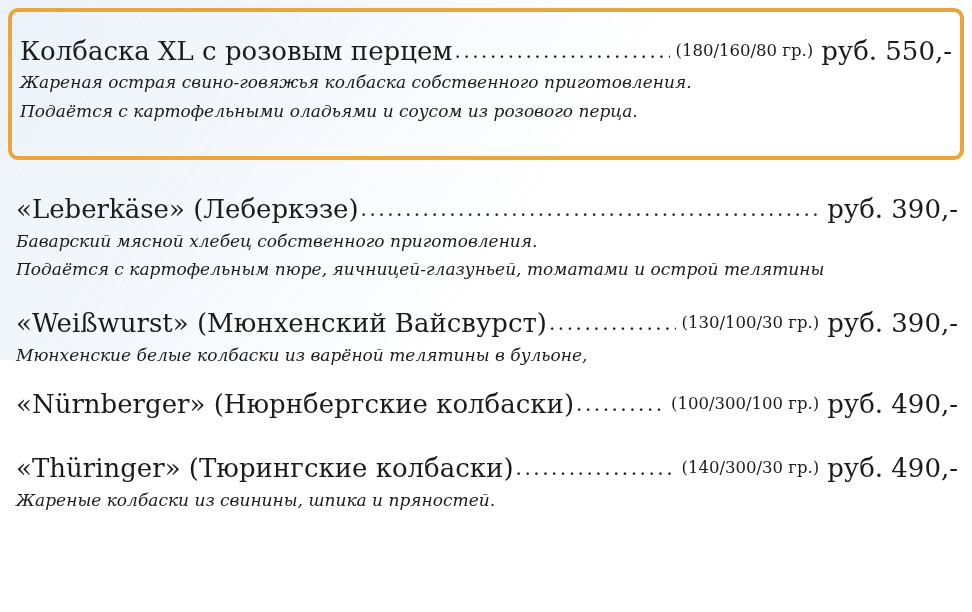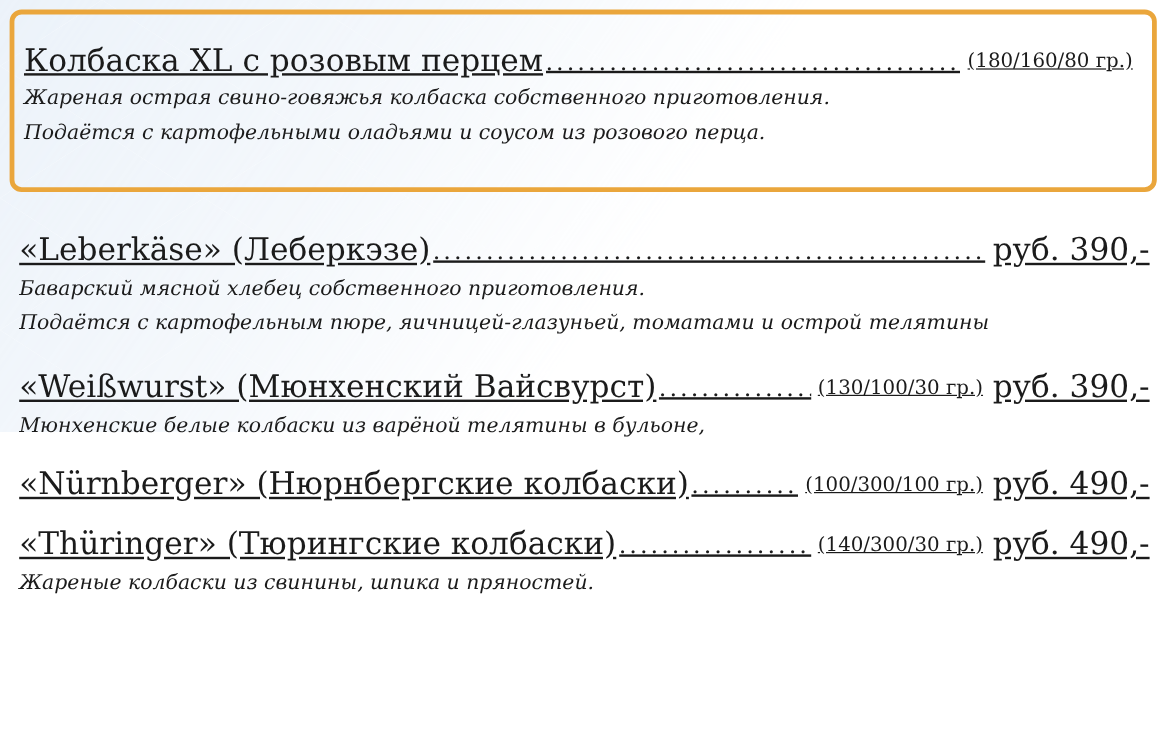--- a/index.html
+++ b/index.html
@@ -34,29 +34,28 @@
     border-radius: 10px;
     padding: 22px 8px 0 8px;
     background: transparent;
   }
 
   .menu { padding: 31px 14px 0 16px; }
 
   .item { margin: 0; }
   .item-2 { margin-bottom: 22px; }
   .item-3 { margin-bottom: 17px; }
-  .item-4 { margin-bottom: 14px; }
+  .item-4 { margin-bottom: 28px; }
 
   .item-line {
     display: flex;
     align-items: center;
     font-size: 26px;
     line-height: 36px;
     white-space: nowrap;
-    text-decoration: underline;
   }
   .featured-box .item-line { line-height: 34px; }
 
   .item-title { flex: 0 0 auto; }
 
   .dots {
     flex: 1 1 auto;
     overflow: hidden;
     font-size: 20px;
     letter-spacing: 2.5px;
@@ -137,20 +136,21 @@
     <polygon points="765,330 850,385 765,440 680,385" fill="#dce8f5"></polygon>
   </svg>
 
 <div class="content">
 
   <section class="featured-box">
     <div class="item-line">
       <span class="item-title">Колбаска XL с розовым перцем</span>
       <span class="dots"></span>
       <span class="portion">(180/160/80 гр.)</span>
+      <span class="price">руб. 550,-</span>
     </div>
     <div class="desc">Жареная острая свино-говяжья колбаска собственного приготовления.</div>
     <div class="desc">Подаётся с картофельными оладьями и соусом из розового перца.</div>
   </section>
 
   <section class="menu">
 
     <div class="item item-2">
       <div class="item-line">
         <span class="item-title">«Leberkäse» (Леберкэзе)</span>

